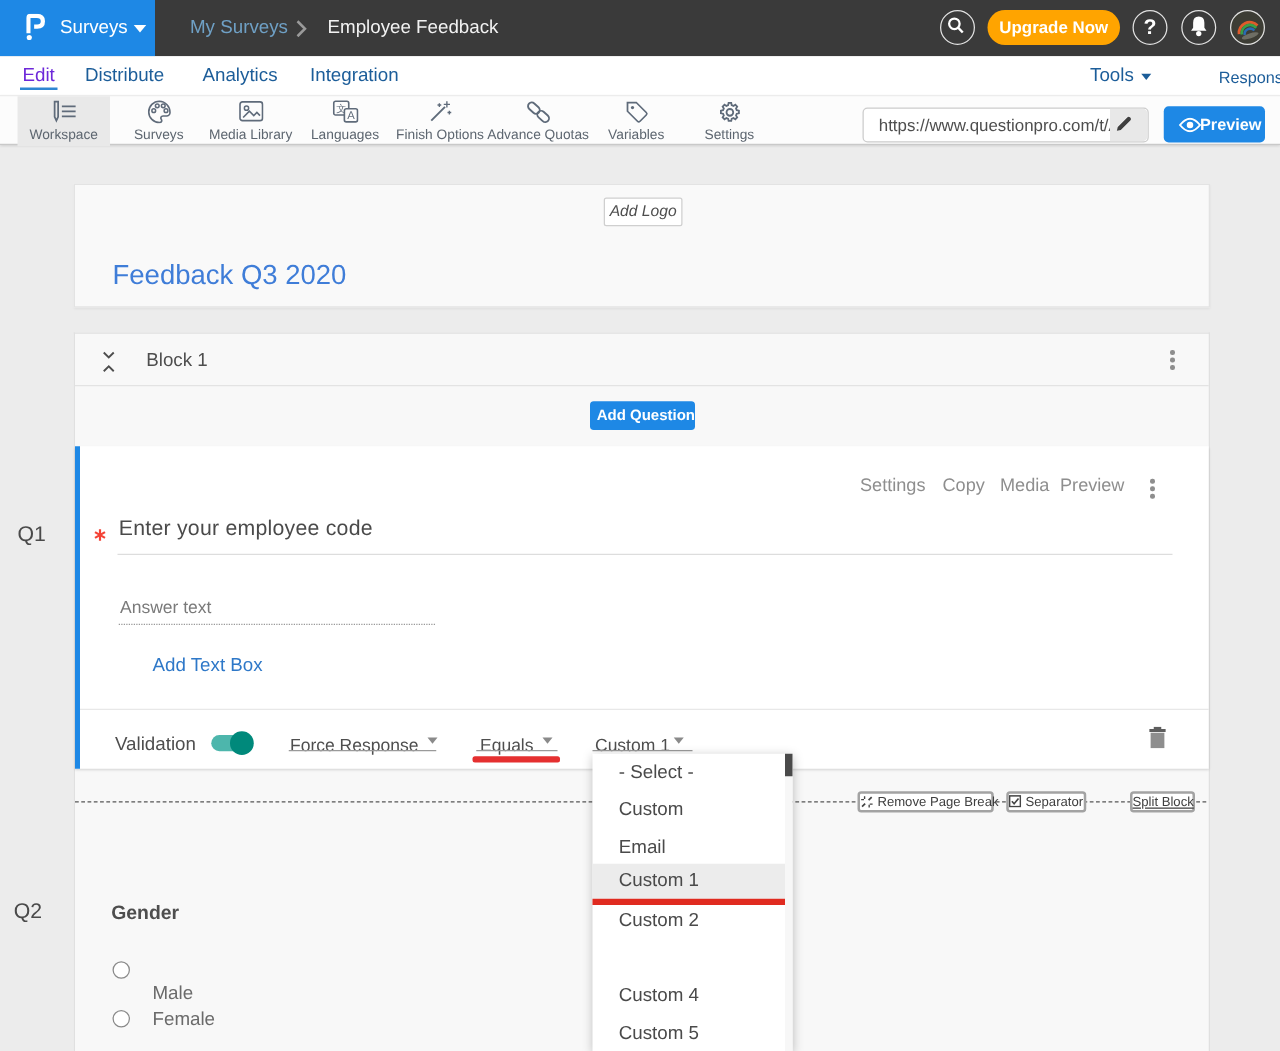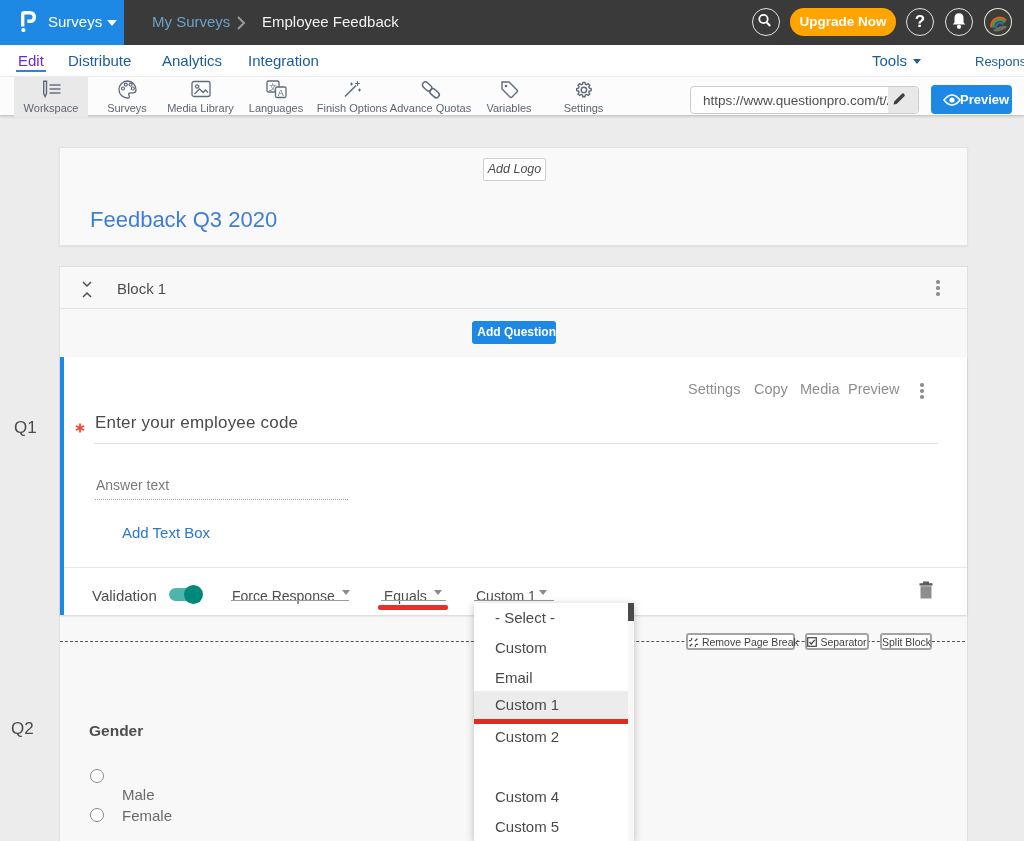--- a/index.html
+++ b/index.html
@@ -293,21 +293,21 @@
     <path d="M4.5 7.5 L1.8 10.2 M7.5 4.5 L10.2 1.8" stroke="#444" stroke-width="1.5" fill="none"></path>
     <path d="M1 4 L3.5 4 M4 1 L4 3.5 M11 8 L8.5 8 M8 11 L8 8.5" stroke="#444" stroke-width="1.2" fill="none"></path>
   </svg>
   Remove Page Break</div>
 <div class="pgbtn" style="left:805px;width:64px;">
   <svg width="10" height="10" viewBox="0 0 10 10" style="vertical-align:-1px;">
     <rect x="0.7" y="0.7" width="8.6" height="8.6" fill="none" stroke="#444" stroke-width="1.2"></rect>
     <path d="M2.5 5 L4.3 7 L7.8 2.8" fill="none" stroke="#444" stroke-width="1.3"></path>
   </svg>
   Separator</div>
-<div class="pgbtn" style="left:880px;width:52px;">Split Block</div>
+<div class="pgbtn" style="left:904px;width:52px;text-decoration:underline;">Split Block</div>
 
 <span class="qlabel" style="left:14px;top:418px;">Q1</span>
 <span class="qlabel" style="left:11px;top:719px;">Q2</span>
 
 <span id="gender">Gender</span>
 <div class="radio" style="left:90px;top:769px;"></div>
 <span class="radiolabel" style="left:122px;top:768px;margin-top:18px;">Male</span>
 <div class="radio" style="left:90px;top:808px;"></div>
 <span class="radiolabel" style="left:122px;top:807px;">Female</span>
 

